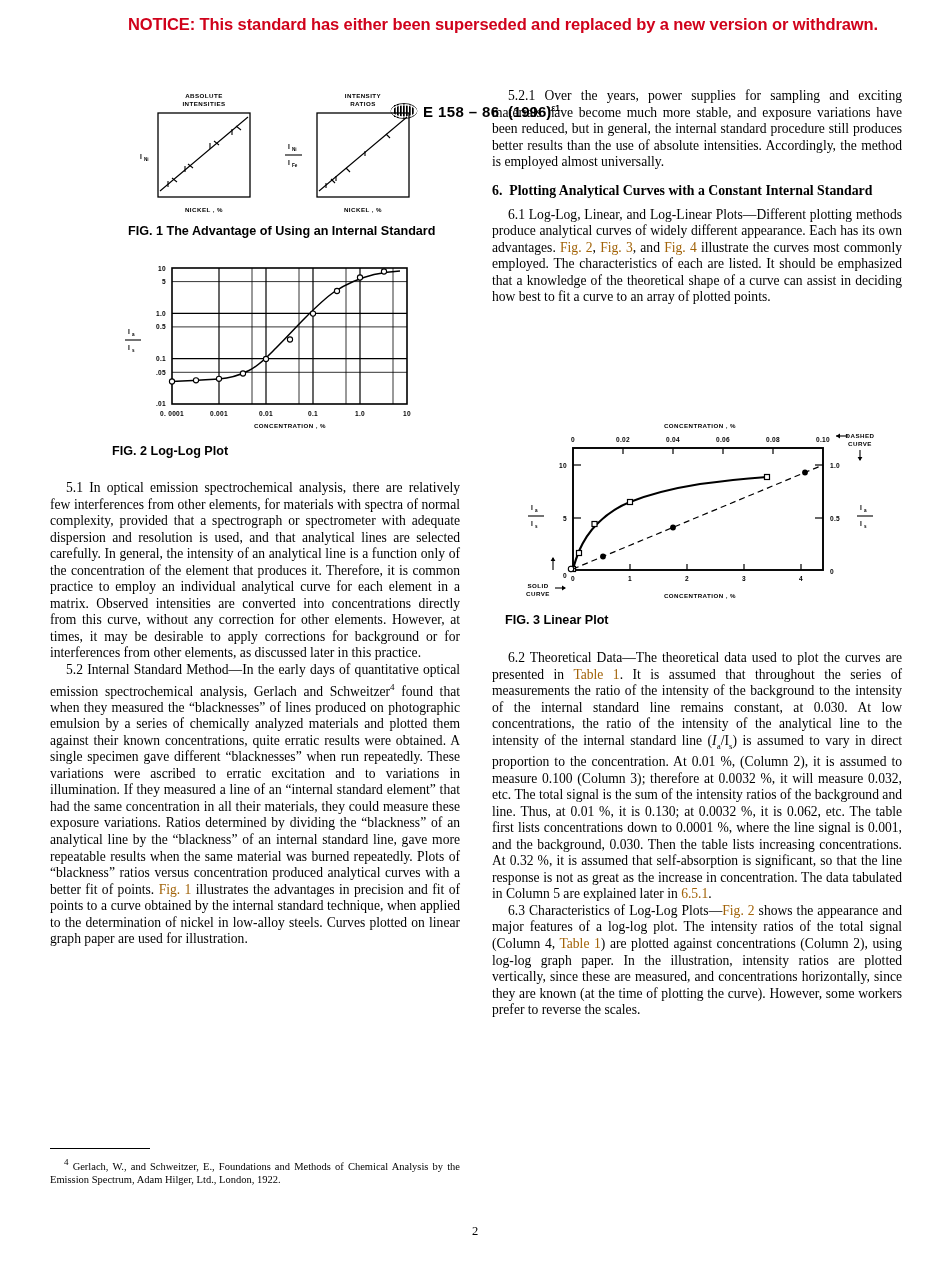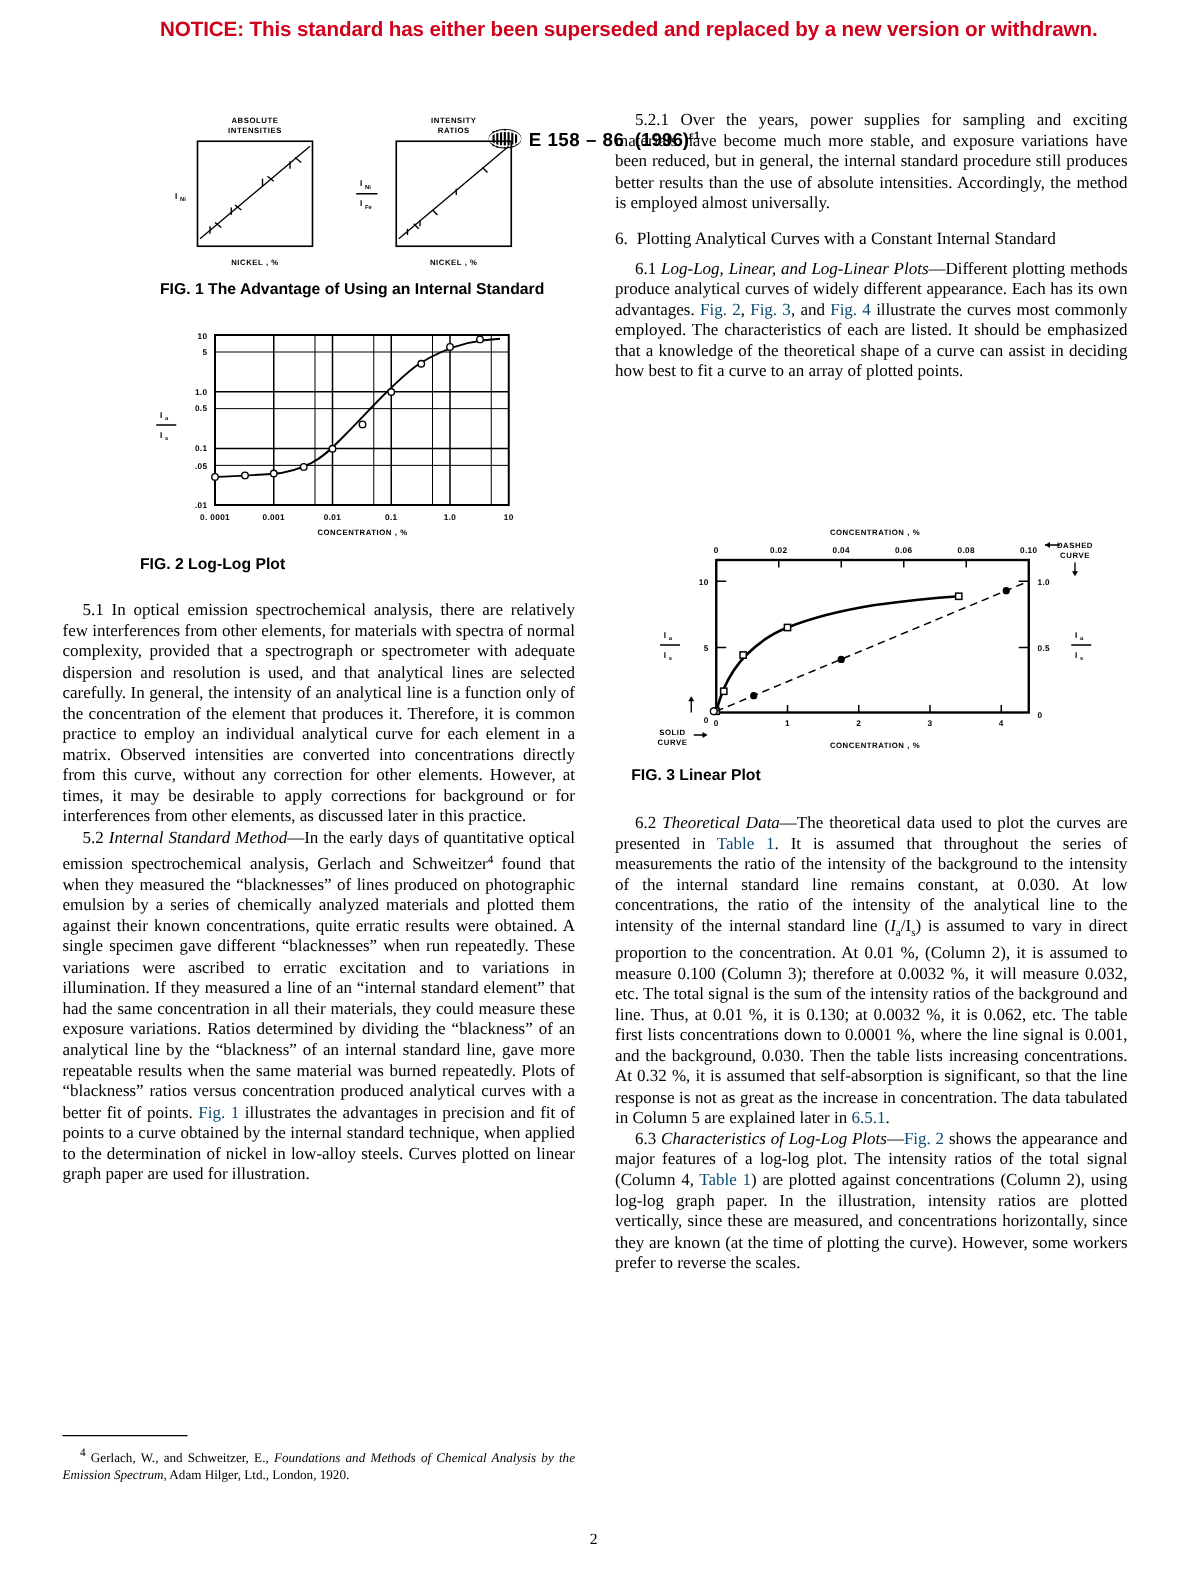--- a/index.html
+++ b/index.html
@@ -72,28 +72,28 @@
   p.para {
     margin: 0;
     text-indent: 16px;
     text-align: justify;
     text-justify: inter-word;
     hyphens: manual;
   }
   h3.sec {
     margin: 11px 0 4px 0;
     font-size: 13.8px;
-    font-weight: normal;
+    font-weight: bold;
     text-indent: 0;
     line-height: 17px;
   }
   h3.sec .num { margin-right: 7px; }
   h3.sec.hang { padding-left: 20px; text-indent: -20px; }
-  .ital { font-style: italic; }
-  .xref { color: #0c4a6e; }
+  .ital { }
+  .xref { color: #a16207; }
   .mathvar { font-style: italic; }
   sub { font-size: 9px; }
   sup.fn { font-size: 9px; vertical-align: super; }
 
   
   .footnote-area {
     position: absolute;
     left: 50px;
     top: 1148px;
     width: 410px;
@@ -417,21 +417,21 @@
 
 <div class="col col-left" style="top:480px;">
 
   <p class="para">5.1 In optical emission spectrochemical analysis, there are relatively few interferences from other elements, for materials with spectra of normal complexity, provided that a spectrograph or spectrometer with adequate dispersion and resolution is used, and that analytical lines are selected carefully. In general, the intensity of an analytical line is a function only of the concentration of the element that produces it. Therefore, it is common practice to employ an individual analytical curve for each element in a matrix. Observed intensities are converted into concentrations directly from this curve, without any correction for other elements. However, at times, it may be desirable to apply corrections for background or for interferences from other elements, as discussed later in this practice.</p>
 
   <p class="para"><span>5.2</span> <span class="ital">Internal Standard Method</span><span>—In the early days of quantitative optical emission spectrochemical analysis, Gerlach and Schweitzer</span><sup class="fn">4</sup><span> found that when they measured the “blacknesses” of lines produced on photographic emulsion by a series of chemically analyzed materials and plotted them against their known concentrations, quite erratic results were obtained. A single specimen gave different “blacknesses” when run repeatedly. These variations were ascribed to erratic excitation and to variations in illumination. If they measured a line of an “internal standard element” that had the same concentration in all their materials, they could measure these exposure variations. Ratios determined by dividing the “blackness” of an analytical line by the “blackness” of an internal standard line, gave more repeatable results when the same material was burned repeatedly. Plots of “blackness” ratios versus concentration produced analytical curves with a better fit of points. </span><span class="xref">Fig. 1</span><span> illustrates the advantages in precision and fit of points to a curve obtained by the internal standard technique, when applied to the determination of nickel in low-alloy steels. Curves plotted on linear graph paper are used for illustration.</span></p>
 </div>
 
 <div class="footnote-area">
   <div class="fn-rule"></div>
-  <p class="fn-text"><sup class="fn">4</sup><span> Gerlach, W., and Schweitzer, E., </span><span class="ital">Foundations and Methods of Chemical Analysis by the Emission Spectrum</span><span>, Adam Hilger, Ltd., London, 1920.</span></p>
+  <p class="fn-text"><sup class="fn">4</sup><span> Gerlach, W., and Schweitzer, E., </span><span class="ital">Foundations and Methods of Chemical Analysis by the Emission Spectrum</span><span>, Adam Hilger, Ltd., London, 1922.</span></p>
 </div>
 
 <div class="col col-right">
   <p class="para">5.2.1 Over the years, power supplies for sampling and exciting materials have become much more stable, and exposure variations have been reduced, but in general, the internal standard procedure still produces better results than the use of absolute intensities. Accordingly, the method is employed almost universally.</p>
 
   <h3 class="sec hang">
     <span class="num">6.</span><span>Plotting Analytical Curves with a Constant Internal Standard</span>
   </h3>
 
   <p class="para" style="margin-top:8px;"><span>6.1</span> <span class="ital">Log-Log, Linear, and Log-Linear Plots</span><span>—Different plotting methods produce analytical curves of widely different appearance. Each has its own advantages. </span><span class="xref">Fig. 2</span><span>, </span><span class="xref">Fig. 3</span><span>, and </span><span class="xref">Fig. 4</span><span> illustrate the curves most commonly employed. The characteristics of each are listed. It should be emphasized that a knowledge of the theoretical shape of a curve can assist in deciding how best to fit a curve to an array of plotted points.</span></p>

